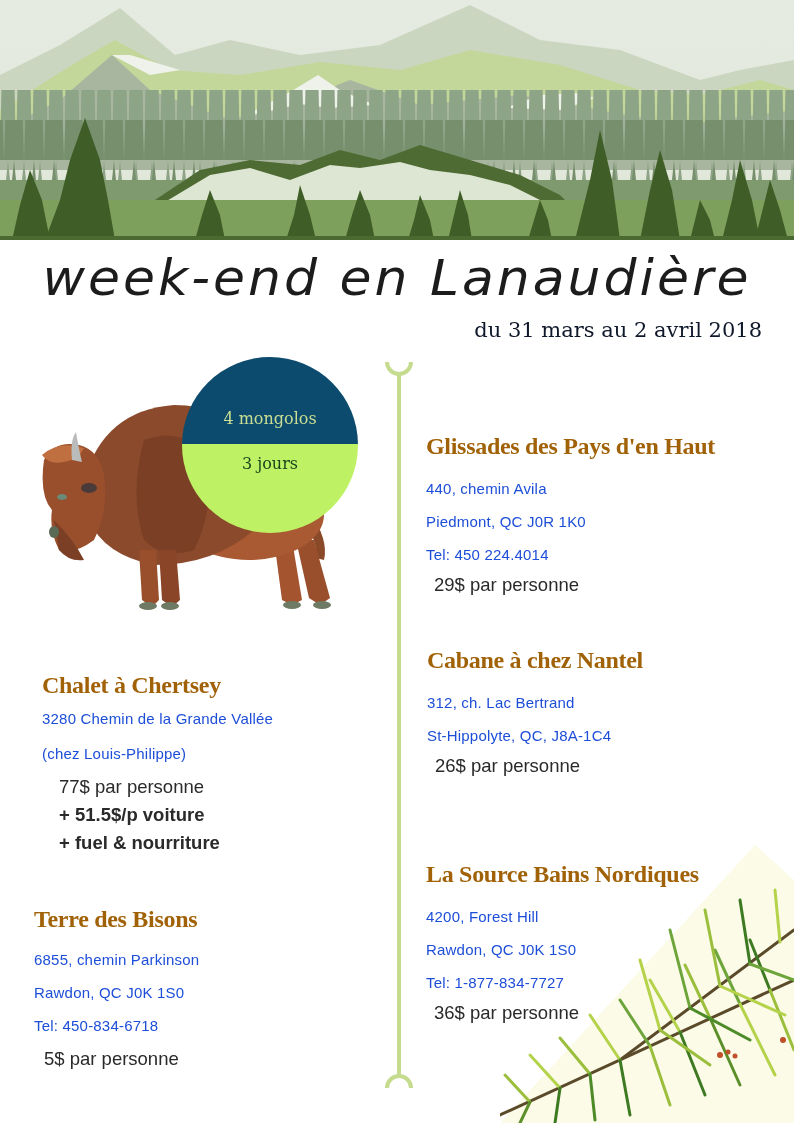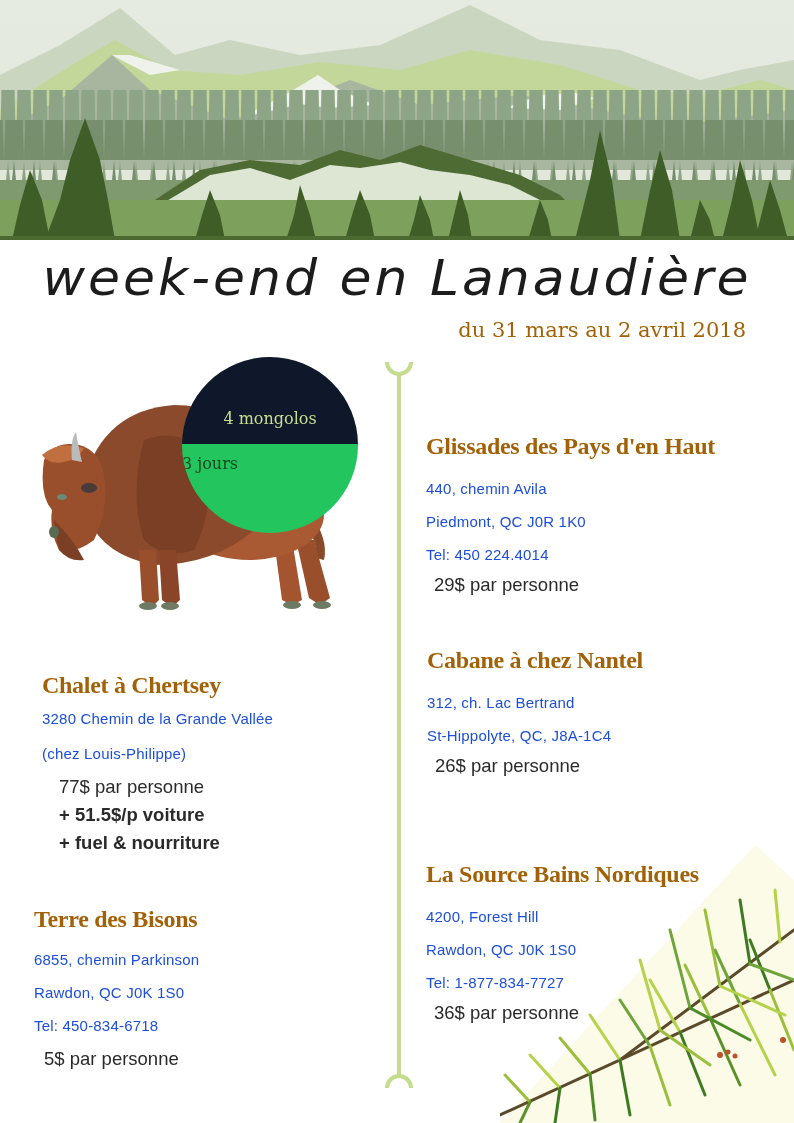--- a/index.html
+++ b/index.html
@@ -9,40 +9,40 @@
     .banner { position: absolute; left: 0; top: 0; width: 794px; height: 240px; overflow: hidden; }
     .banner svg { display: block; }
 
     .title {
       position: absolute; left: 0; width: 794px; top: 248px; text-align: center;
       font-family: "DejaVu Sans", sans-serif; font-weight: 200; font-size: 52px;
       letter-spacing: 3px; color: #1c1c1c; font-style: italic;
       transform: scaleY(0.95);
     }
     .date {
-      position: absolute; right: 48px; top: 318px; font-size: 21px;
-      font-family: "DejaVu Serif", serif; color: #a16207;
+      position: absolute; right: 32px; top: 318px; font-size: 21px;
+      font-family: "DejaVu Serif", serif; color: #0f172a;
     }
 
     .divider { position: absolute; left: 381px; top: 360px; width: 36px; height: 730px; }
 
     .bison { position: absolute; left: 34px; top: 400px; width: 300px; height: 215px; }
 
     .badge {
       position: absolute; left: 182px; top: 357px; width: 176px; height: 176px;
       border-radius: 50%; overflow: hidden;
     }
     .badge-top {
-      position: absolute; left: 0; top: 0; width: 100%; height: 87px; background: #0f172a;
+      position: absolute; left: 0; top: 0; width: 100%; height: 87px; background: #0c4a6e;
       color: #c9de92; font-size: 16px; text-align: center; padding-top: 52px;
       font-family: "DejaVu Serif", serif;
     }
     .badge-bottom {
-      position: absolute; left: 0; top: 87px; width: 100%; height: 89px; background: #22c55e;
-      color: #17461d; font-size: 16px; text-align: left; padding-top: 10px;
+      position: absolute; left: 0; top: 87px; width: 100%; height: 89px; background: #bef264;
+      color: #17461d; font-size: 16px; text-align: center; padding-top: 10px;
       font-family: "DejaVu Serif", serif;
     }
 
     .venue { position: absolute; }
     .venue h2 {
       font-family: Liberation Serif, serif; font-weight: bold; font-size: 24px;
       color: #a16207; letter-spacing: -0.3px; margin-bottom: 8px; margin-top: 40px;
     }
     .venue .line {
       font-family: Liberation Sans, sans-serif; font-size: 15px; color: #1d4ed8; line-height: 33px;

